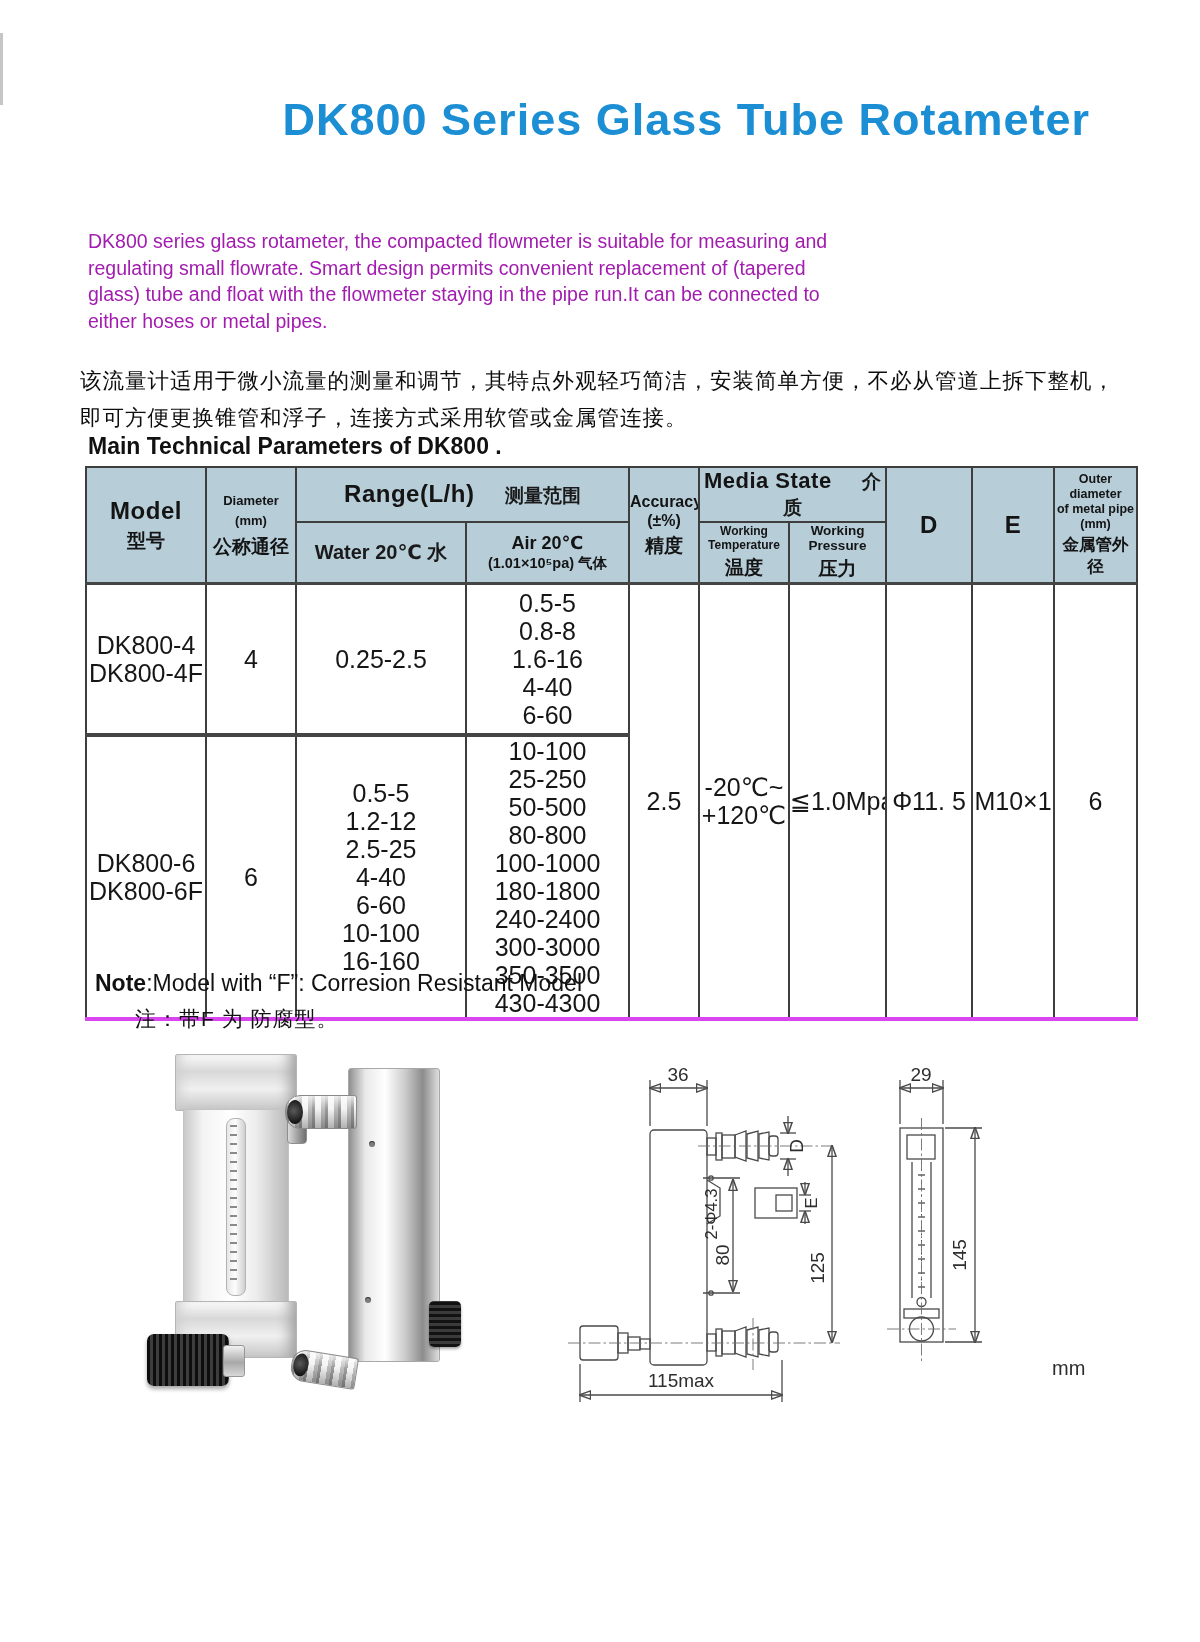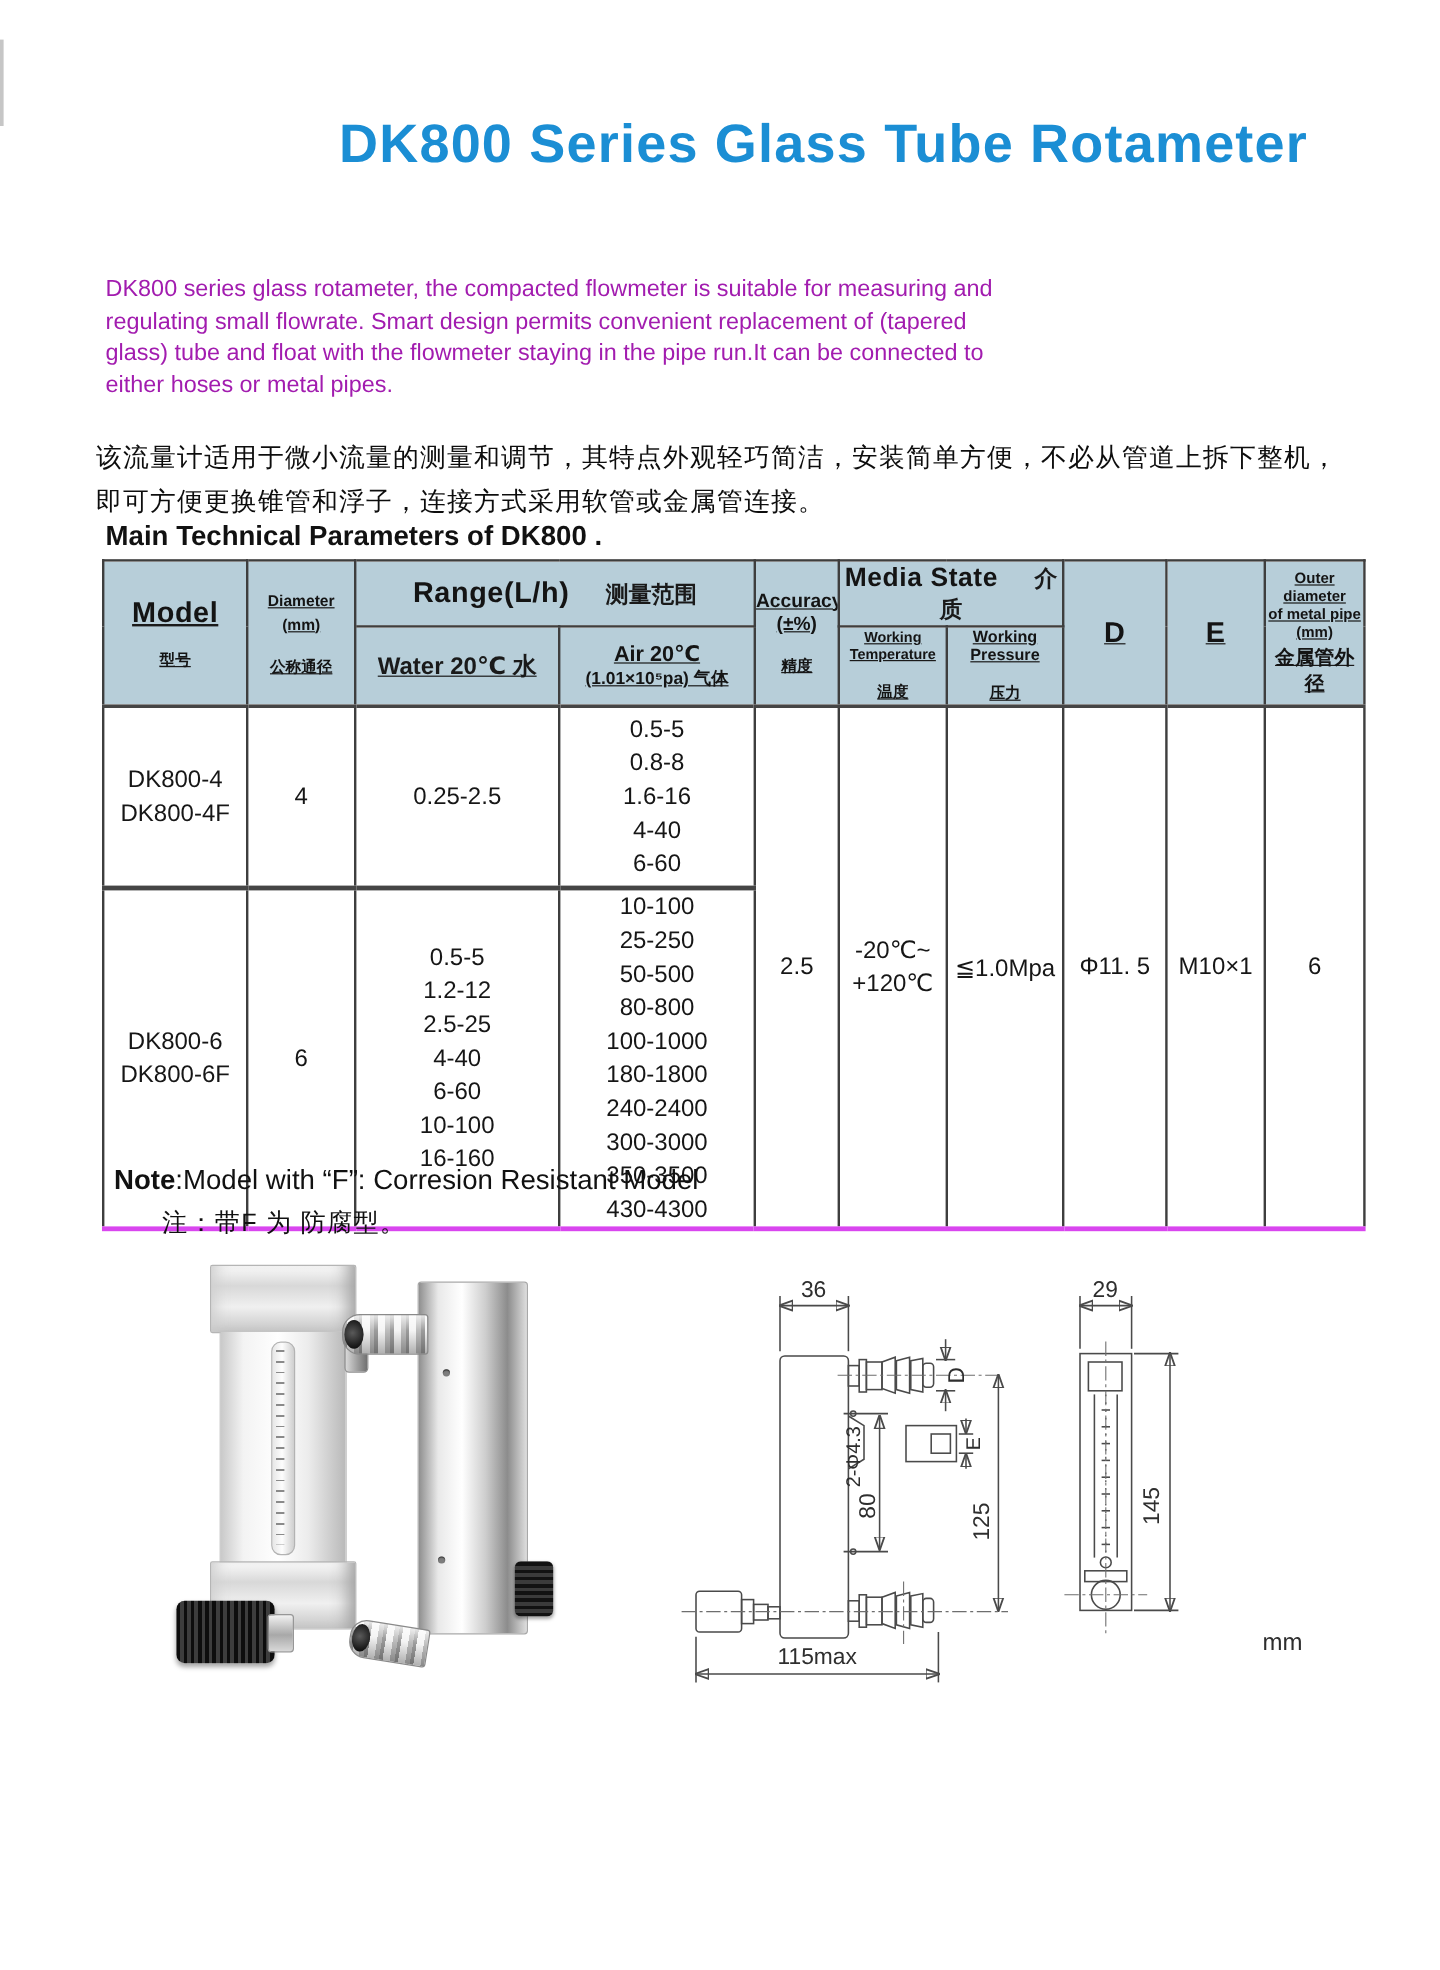--- a/index.html
+++ b/index.html
@@ -22,36 +22,36 @@
   table.params{position:absolute;left:85px;top:466px;width:1051px;border-collapse:collapse;
                table-layout:fixed;}
   .params th,.params td{border:2px solid #3e3e3e;text-align:center;vertical-align:middle;
                padding:0;overflow:hidden;}
   .params thead th{background:var(--header-bg,#b7ced9);}
   .params thead tr:first-child th{border-top:2.5px solid #3e3e3e;}
   .hr1 th{height:36px;}
   .hr2 th{height:42px;}
   .br1 td{height:148px;}
   .br2 td{height:256px;}
-  .hb{border-bottom:3.5px solid #454545 !important;text-decoration:underline;}
+  .hb{border-bottom:3.5px solid #454545 !important;}
   .sep{border-bottom:4px solid #454545 !important;}
   .params tbody tr:last-child td, .params tbody td[rowspan]{border-bottom:4px solid #d946ef;}
-  .params td{font-size:20px;color:#161616;}
+  .params td{font-size:25px;color:#161616;}
   .pre{white-space:pre-line;line-height:28px;}
   .h-en{font-weight:bold;color:#141414;}
   .big{font-size:24px;letter-spacing:0.5px;}
   .big2{font-size:22px;letter-spacing:0.5px;}
   .mid{font-size:13px;line-height:20px;}
   .mid2{font-size:18px;}
   .small{font-size:16px;line-height:19px;}
   .tiny{font-size:12.5px;line-height:15px;}
   .tiny2{font-size:14.5px;}
   .micro{font-size:12px;}
   .micro2{font-size:13.5px;}
-  .h-zh{font-size:13px;color:#141414;margin-top:16px;}
+  .h-zh{font-size:19px;color:#141414;margin-top:3px;}
   .h-zh.small2{font-size:16.5px;margin-top:2px;}
   .gap{margin-left:26px;font-size:19px;font-weight:bold;}
   .w20{font-size:20px;font-weight:bold;}
 
   .note1{position:absolute;left:95px;top:970px;font-size:23px;color:#111;}
   .note1 b{font-weight:bold;}
   .note2{position:absolute;left:95px;top:1005px;font-size:21px;color:#111;letter-spacing:1px;margin-left:40px;}
 
   
   .photo{position:absolute;left:150px;top:1038px;width:330px;height:352px;}

